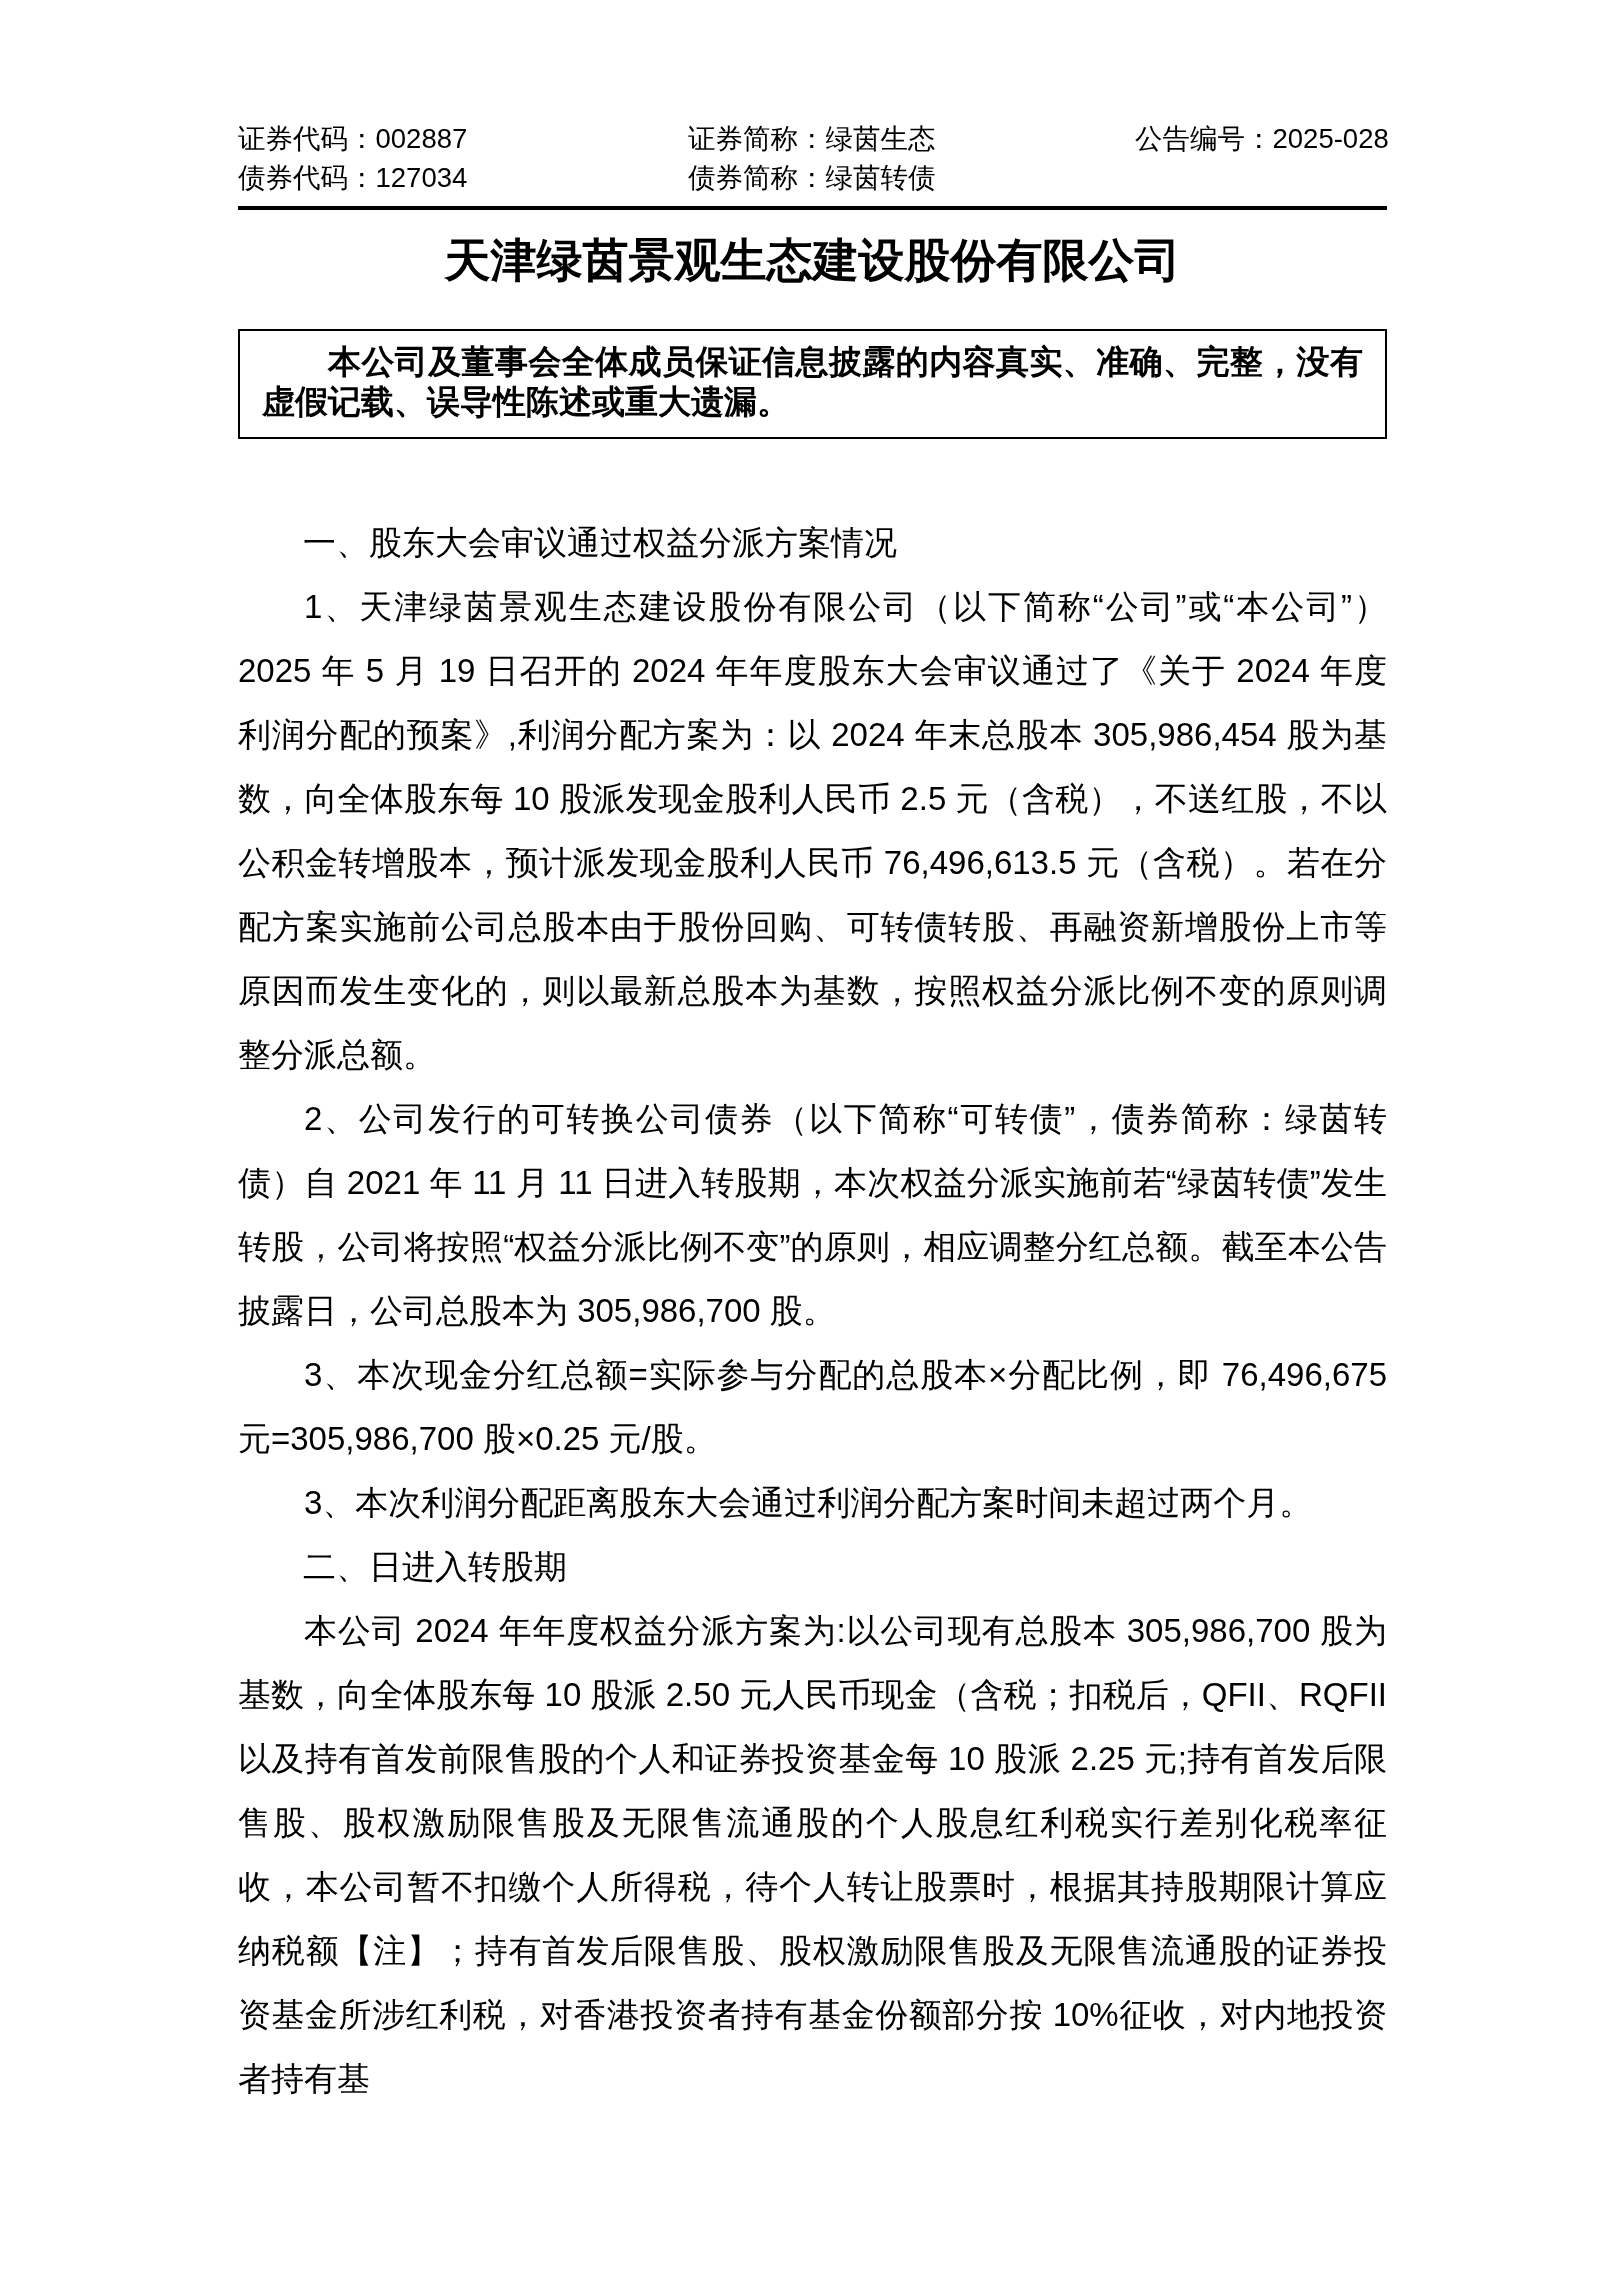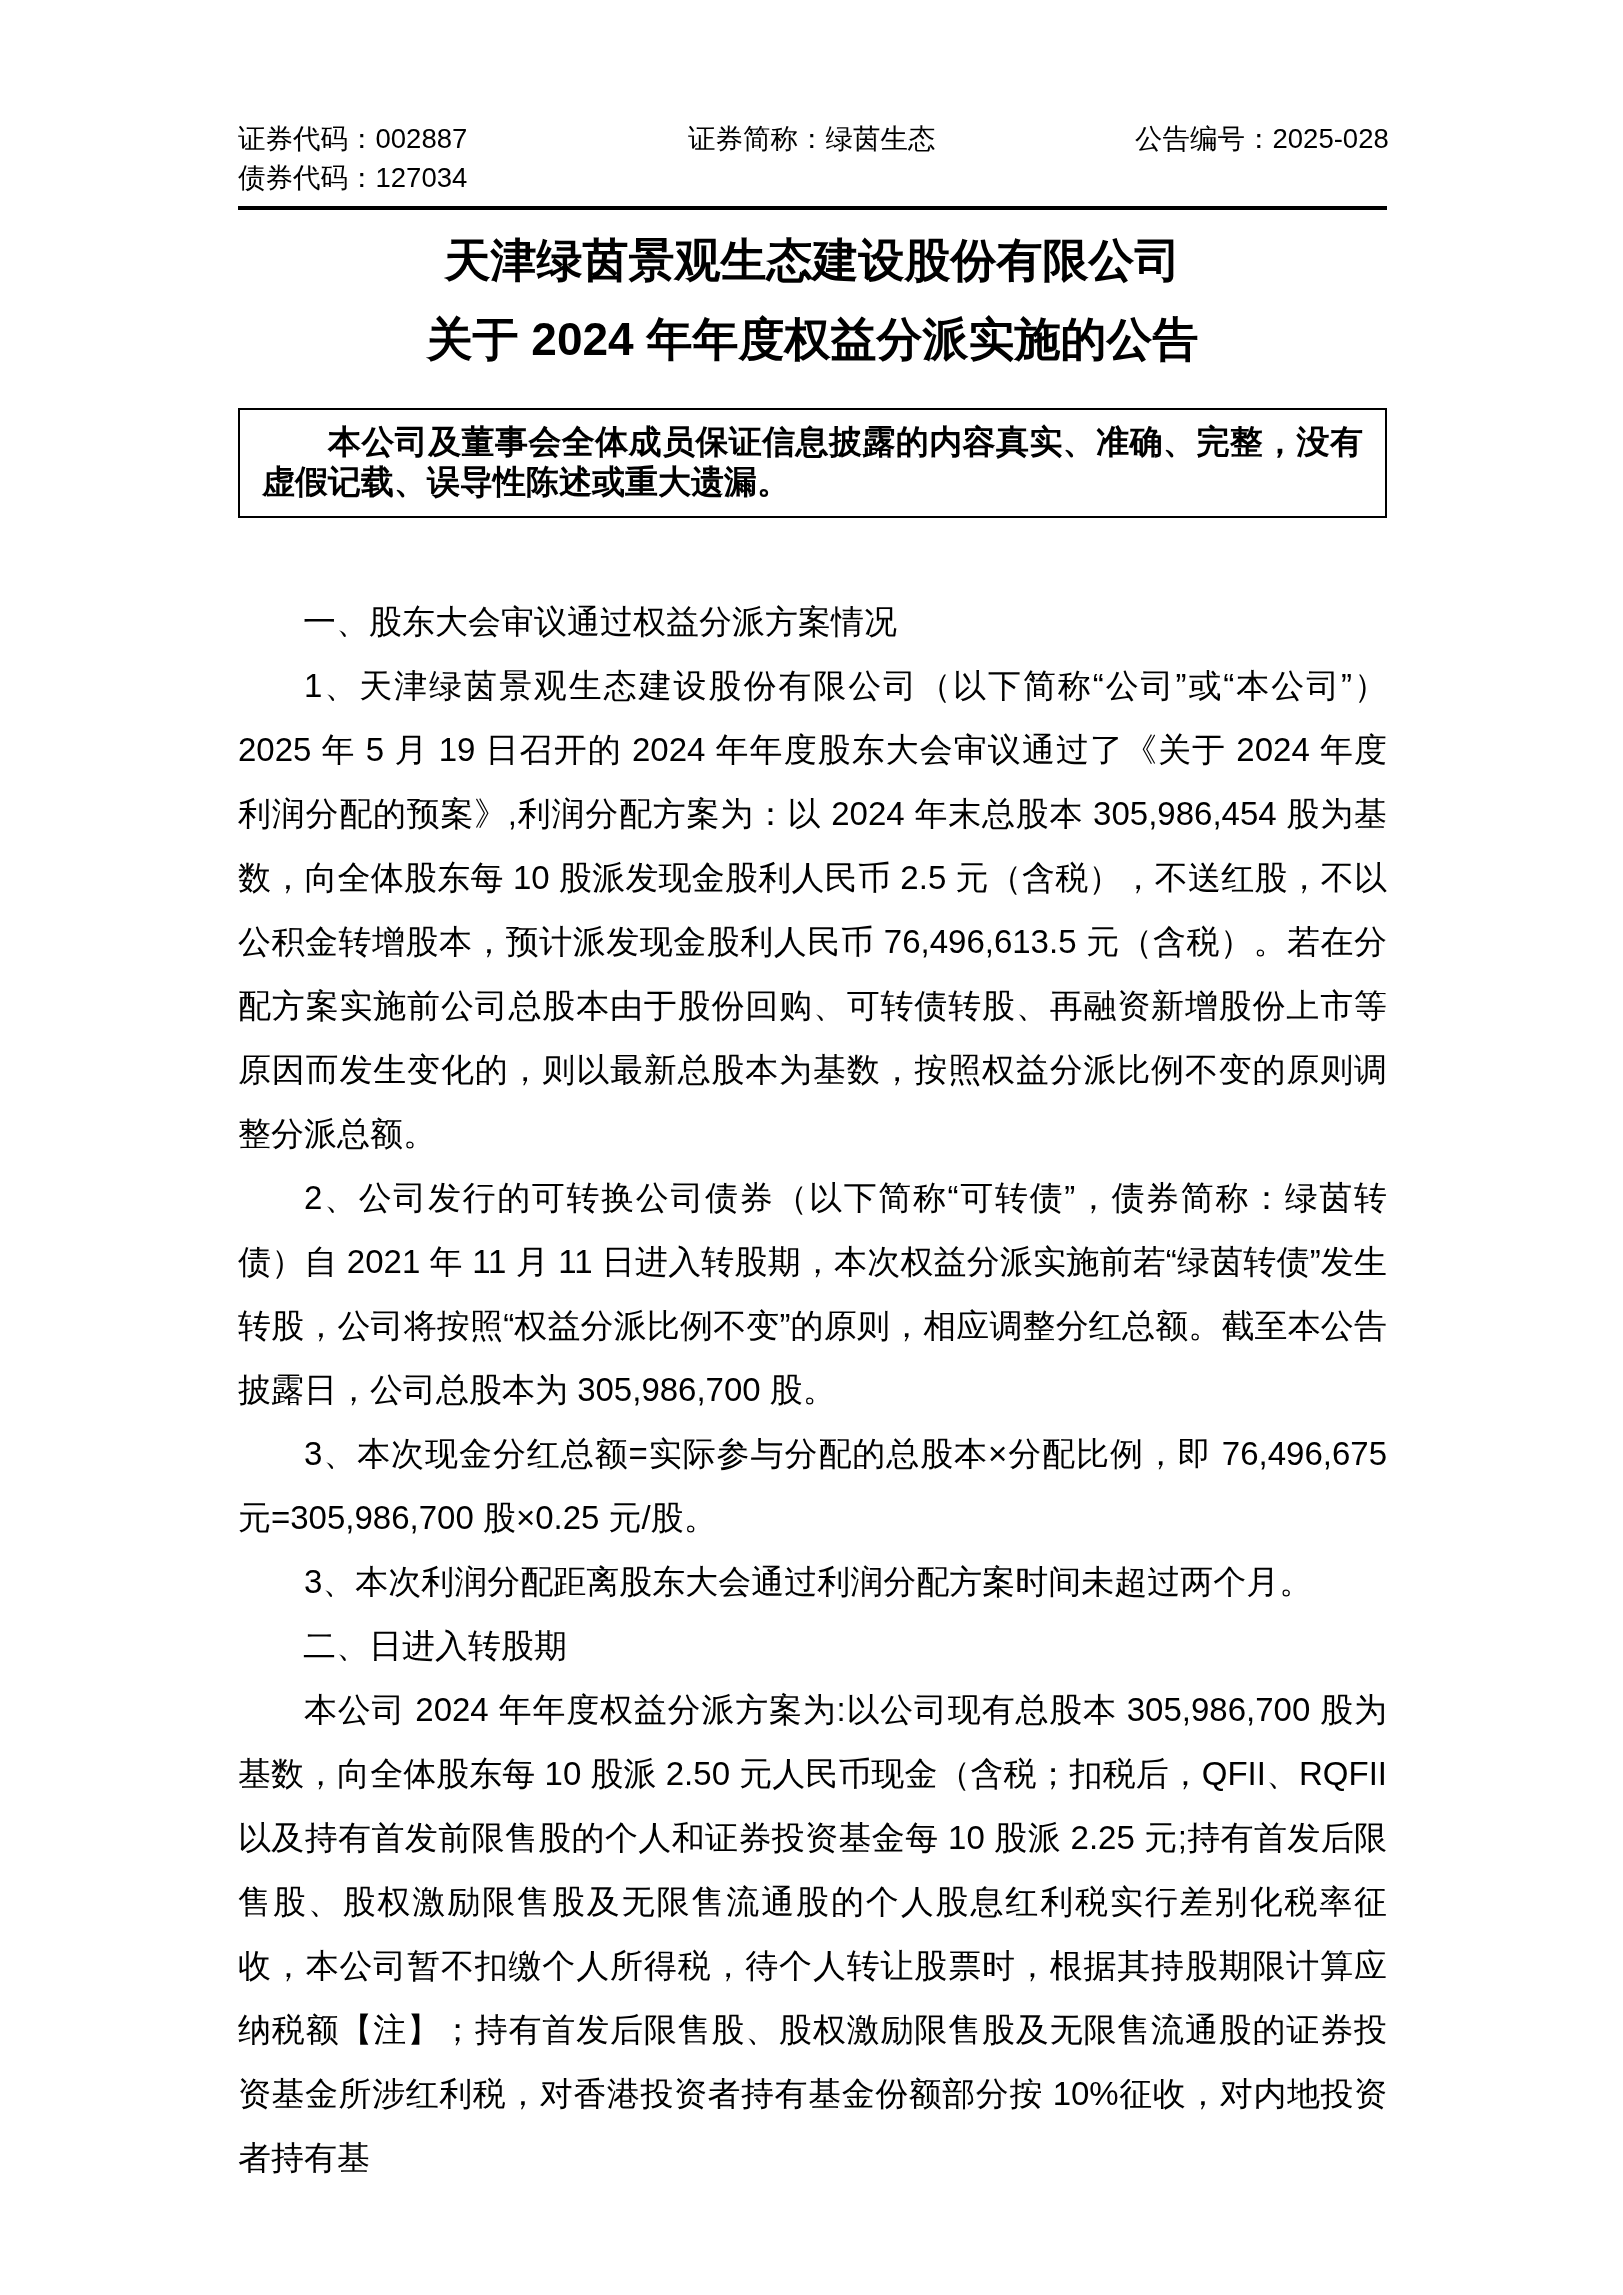--- a/index.html
+++ b/index.html
@@ -73,28 +73,28 @@
 <div class="page">
 
   <header class="doc-header">
     <div class="hrow">
       <span><span>证券代码：</span><span>002887</span></span>
       <span><span>证券简称：</span><span>绿茵生态</span></span>
       <span><span>公告编号：</span><span>2025-028</span></span>
     </div>
     <div class="hrow">
       <span><span>债券代码：</span><span>127034</span></span>
+      <span><span>债券简称：</span><span>绿茵转债</span></span>
       <span></span>
     </div>
   </header>
 
   <div class="rule"></div>
 
   <h1 class="title-1">天津绿茵景观生态建设股份有限公司</h1>
-  <h2 class="title-2">关于 2024 年年度权益分派实施的公告</h2>
 
   <div class="notice-box">
     <p>本公司及董事会全体成员保证信息披露的内容真实、准确、完整，没有虚假记载、误导性陈述或重大遗漏。</p>
   </div>
 
   <div class="doc-body">
     <h3 class="sec-heading first">一、股东大会审议通过权益分派方案情况</h3>
     <p class="para">1、天津绿茵景观生态建设股份有限公司（以下简称“公司”或“本公司”）2025 年 5 月 19 日召开的 2024 年年度股东大会审议通过了《关于 2024 年度利润分配的预案》,利润分配方案为：以 2024 年末总股本 305,986,454 股为基数，向全体股东每 10 股派发现金股利人民币 2.5 元（含税），不送红股，不以公积金转增股本，预计派发现金股利人民币 76,496,613.5 元（含税）。若在分配方案实施前公司总股本由于股份回购、可转债转股、再融资新增股份上市等原因而发生变化的，则以最新总股本为基数，按照权益分派比例不变的原则调整分派总额。</p>
     <p class="para">2、公司发行的可转换公司债券（以下简称“可转债”，债券简称：绿茵转债）自 2021 年 11 月 11 日进入转股期，本次权益分派实施前若“绿茵转债”发生转股，公司将按照“权益分派比例不变”的原则，相应调整分红总额。截至本公告披露日，公司总股本为 305,986,700 股。</p>
     <p class="para">3、本次现金分红总额=实际参与分配的总股本×分配比例，即 76,496,675 元=305,986,700 股×0.25 元/股。</p>

